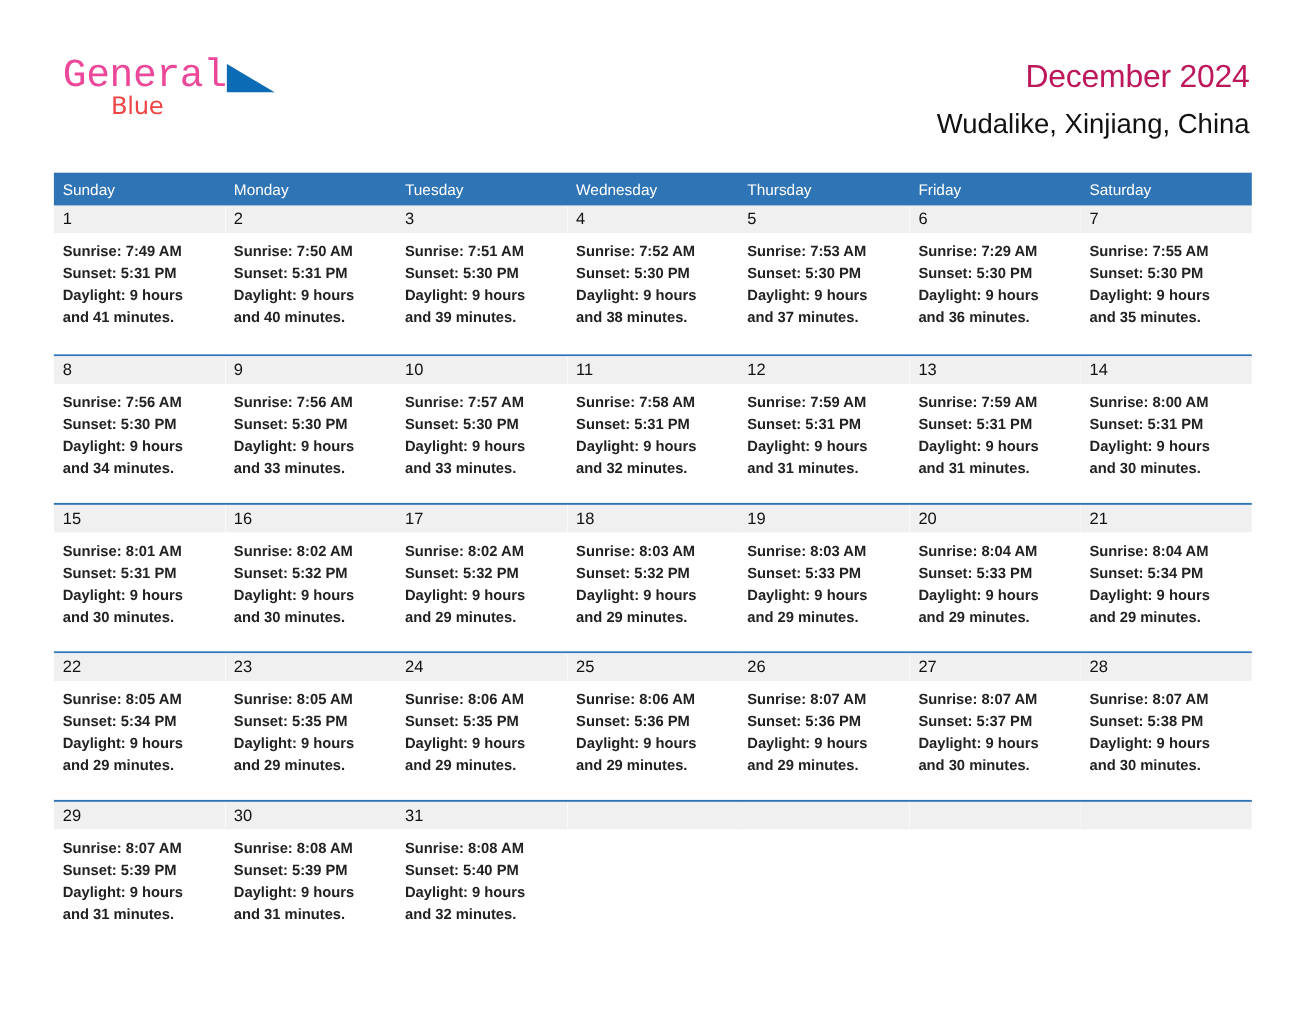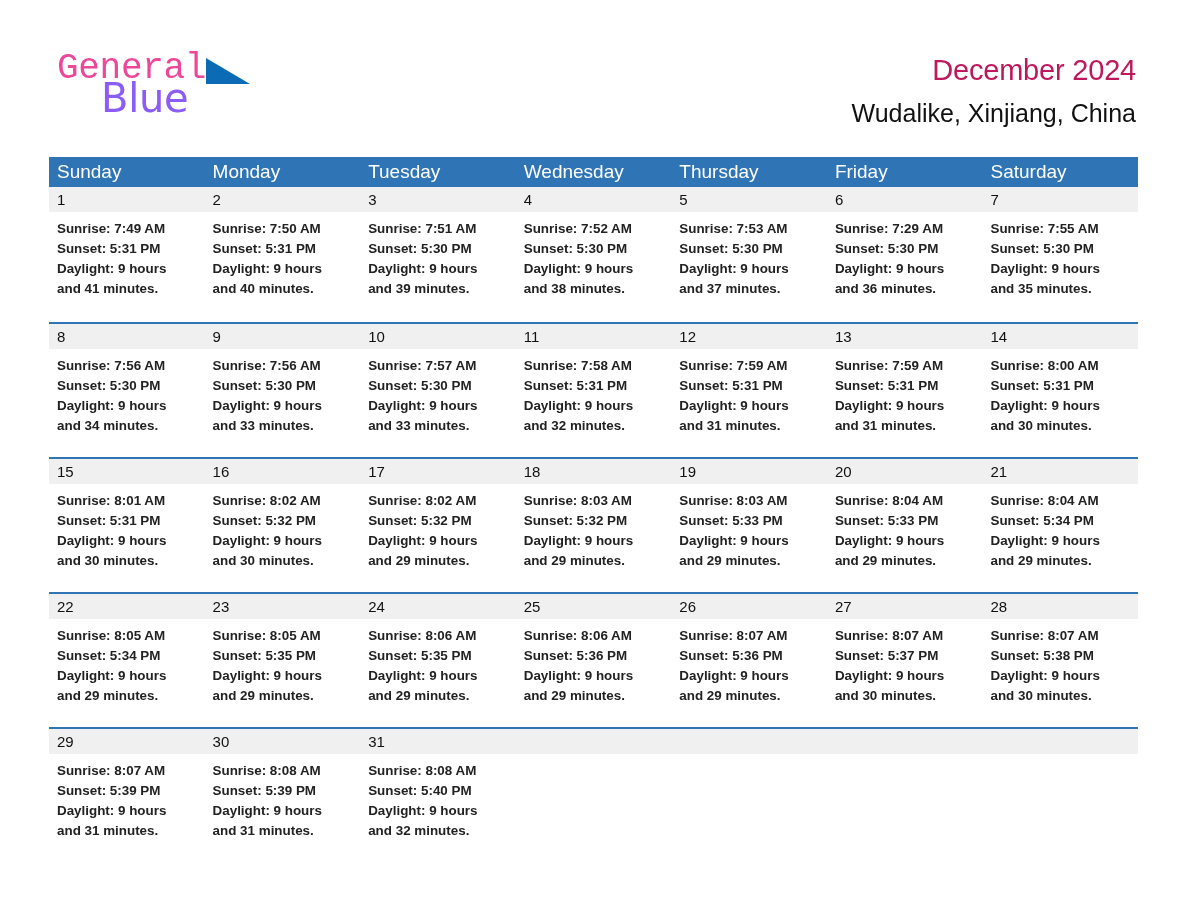--- a/index.html
+++ b/index.html
@@ -52,23 +52,23 @@
     margin-left: 0px;
     margin-top: 6px;
   }
   .logo-row2 {
     position: relative;
     margin-top: -5px;
     padding-left: 44px;
   }
   .logo-blue {
     font-family: "DejaVu Sans", sans-serif;
-    font-size: 40px;
+    font-size: 22px;
     font-weight: 400;
-    color: #8b5cf6;
+    color: #ef4444;
     letter-spacing: -0.3px;
     line-height: 34px;
   }
 
   .title-block {
     position: absolute;
     right: 52px;
     top: 44px;
     text-align: right;
   }
@@ -98,21 +98,21 @@
   }
 
   .cal-head {
     display: flex;
     background: #2f74b5;
     height: 30px;
   }
   .cal-head .hcell {
     flex: 1 1 0;
     color: #ffffff;
-    font-size: 19px;
+    font-size: 14px;
     line-height: 30px;
     padding-left: 8px;
     font-weight: 400;
     overflow: hidden;
     white-space: nowrap;
   }
 
   .week {
     display: flex;
     border-top: 2px solid #2f74b5;

